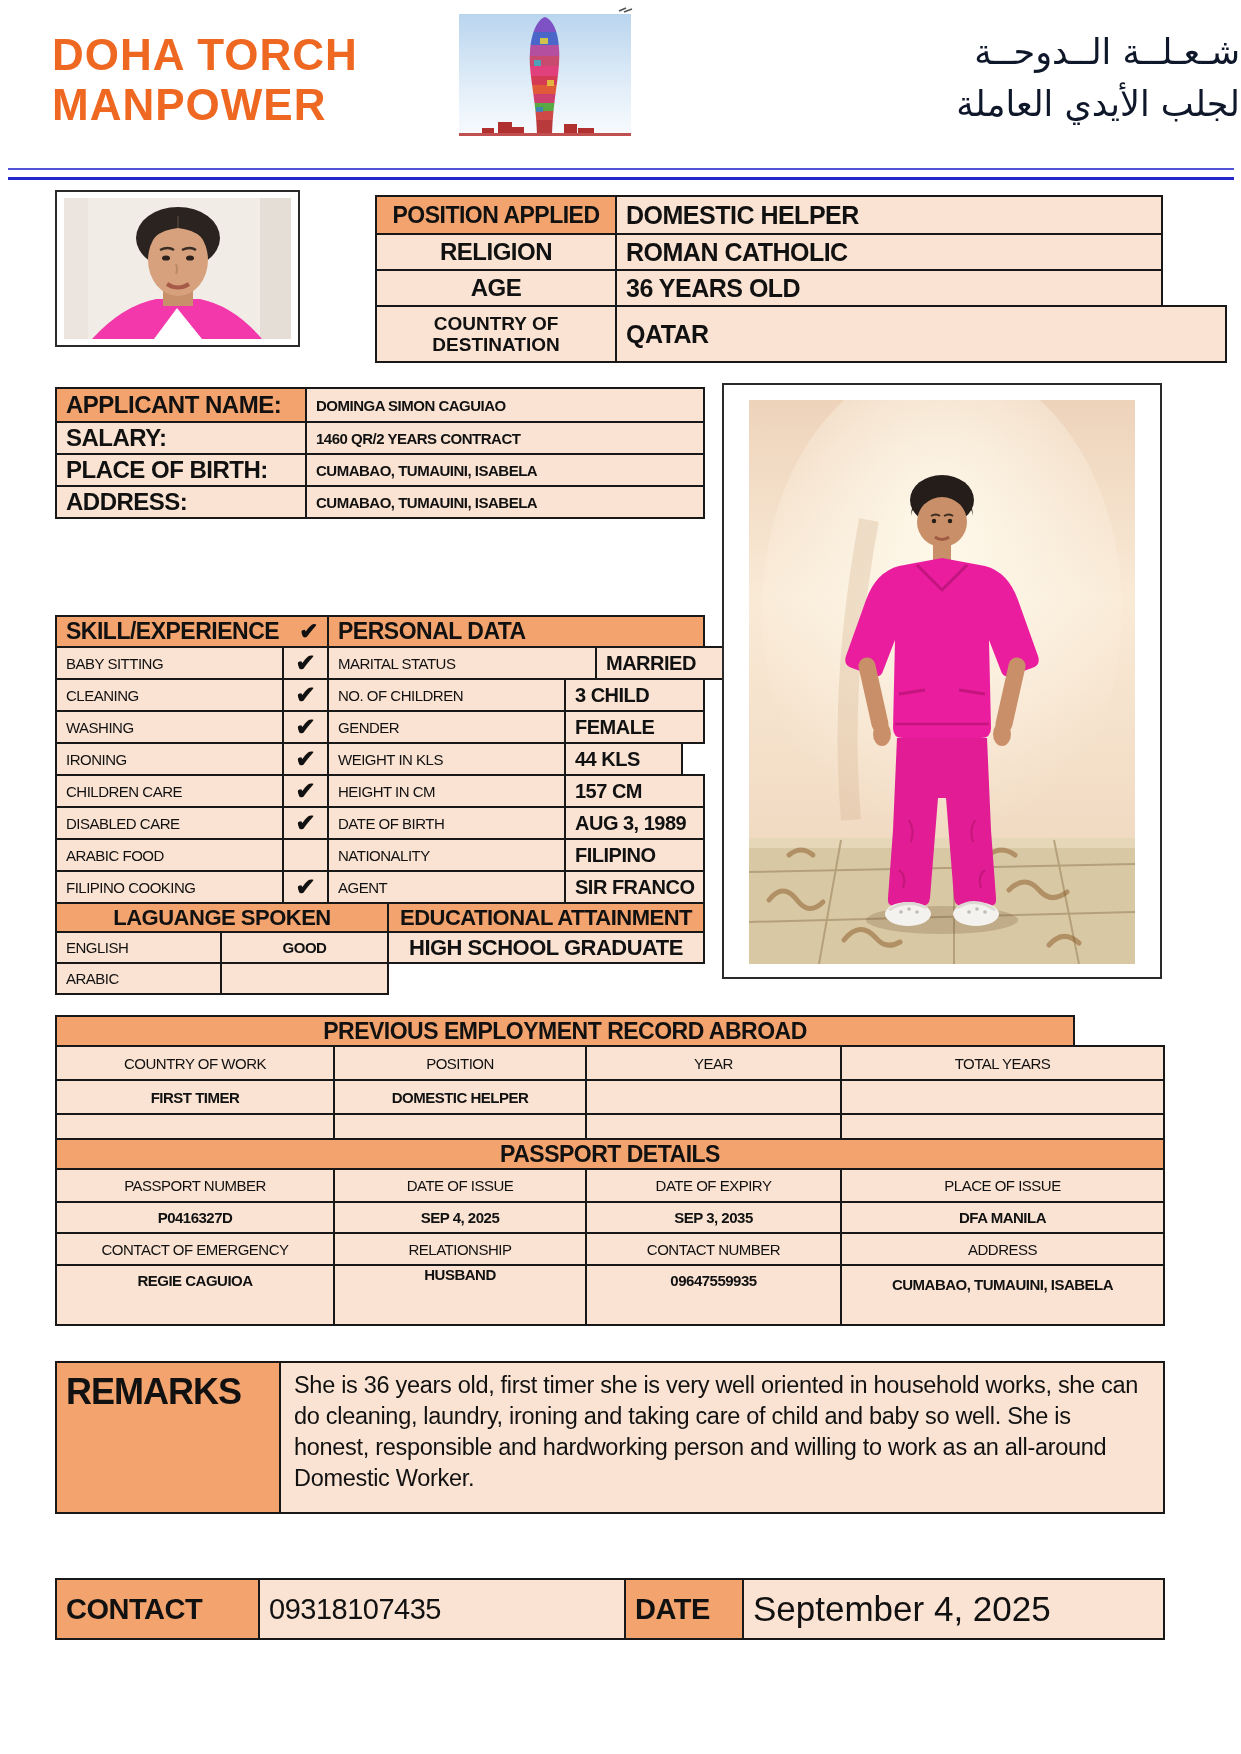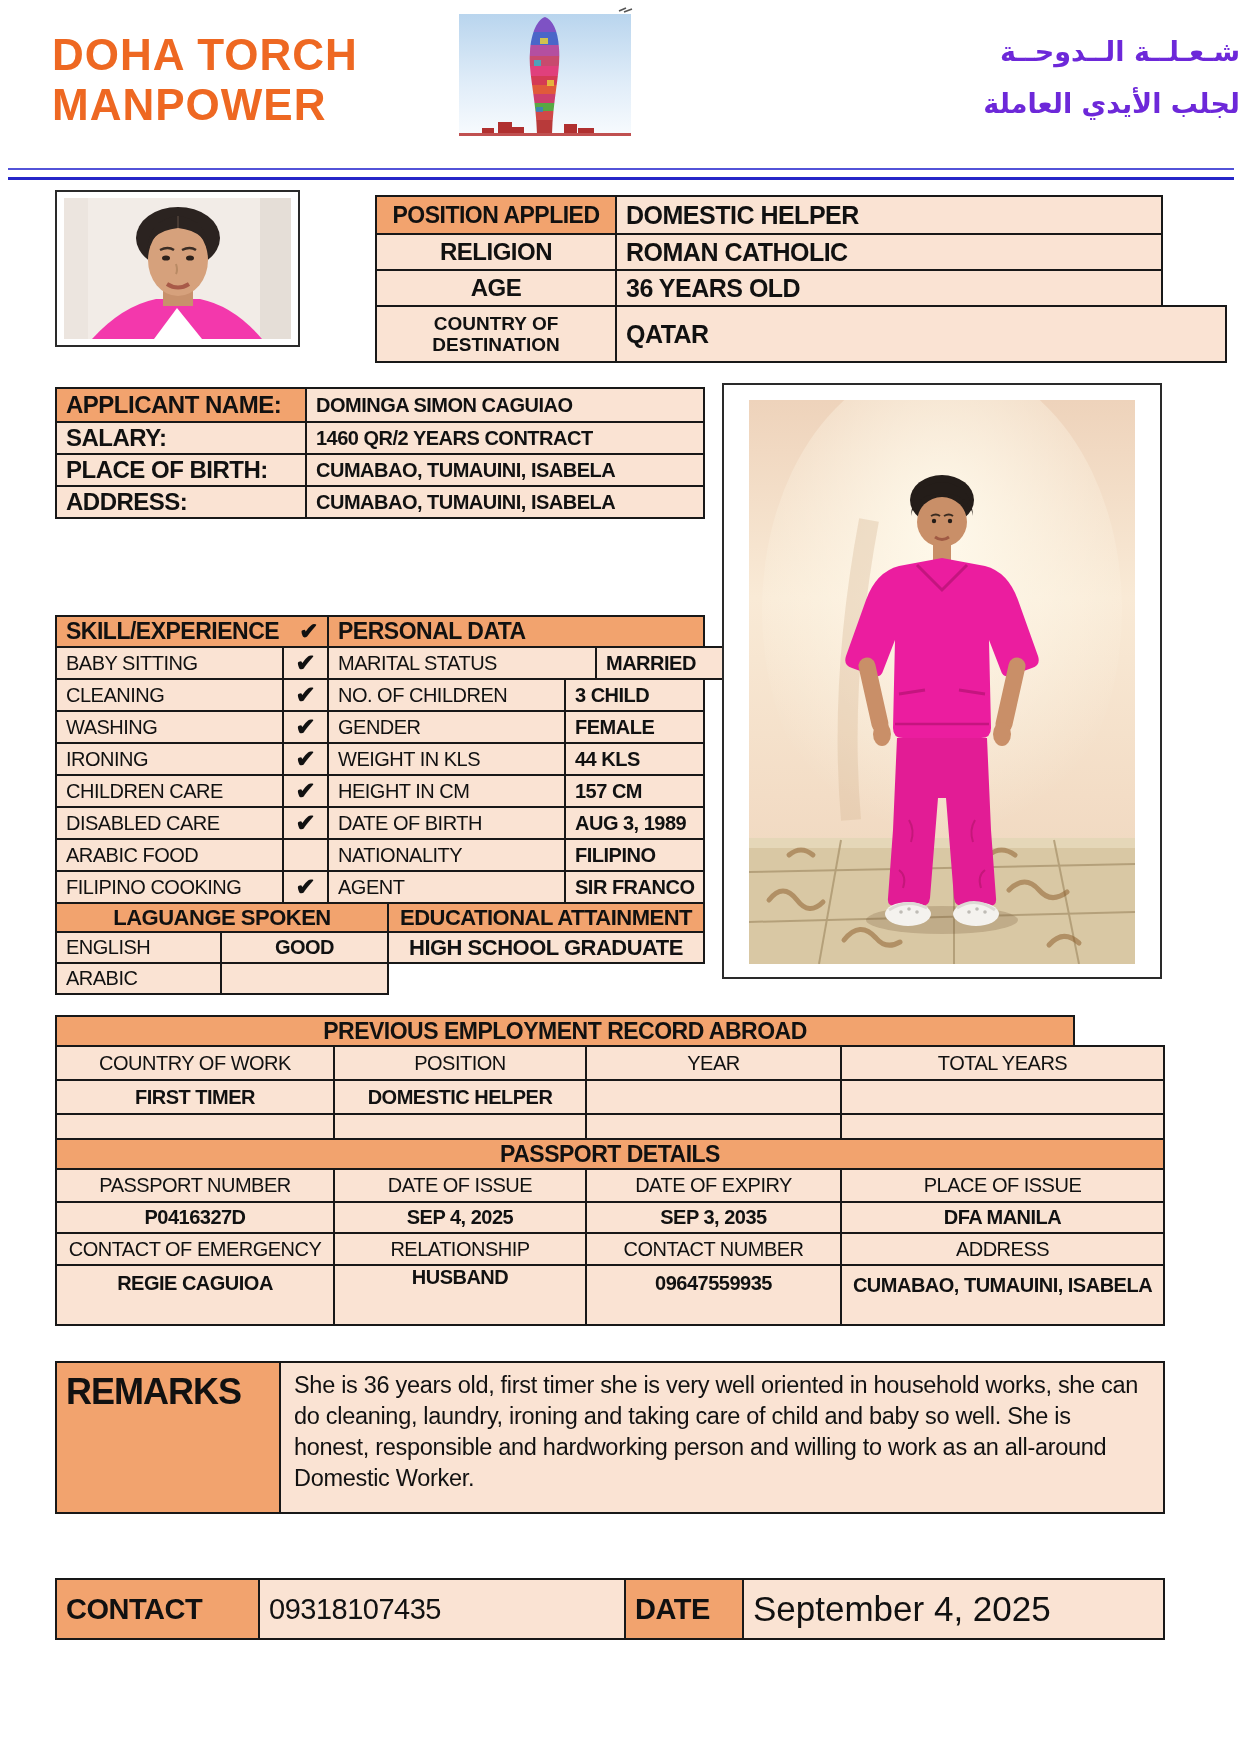--- a/index.html
+++ b/index.html
@@ -12,21 +12,21 @@
 
   
   .agency-title {
     left:52px; top:30px; width:400px;
     font-size:44px; font-weight:bold; line-height:50px;
     color:#ee6822; letter-spacing:1px;
   }
   .arabic-title {
     left:850px; top:26px; width:390px; text-align:right;
     font-family:"DejaVu Sans", sans-serif; direction:rtl;
-    font-size:27px; font-weight:bold; line-height:52px; color:#6d28d9;
+    font-size:35px; font-weight:normal; line-height:52px; color:#0f172a;
   }
   .blue-rule {
     left:8px; top:168px; width:1226px; height:7px;
     border-top:2px solid #5353d8; border-bottom:3px solid #2626c8;
   }
   .scan-mark { left:617px; top:4px; }
 
   
   .tbl { position:absolute; }
   .row { display:flex; }
@@ -35,21 +35,21 @@
     box-sizing:border-box; border:2px solid #181818; background:#fae3d3;
     display:flex; align-items:center; padding:0 9px; height:100%;
     overflow:hidden; white-space:nowrap;
   }
   .c + .c { margin-left:-2px; }
   .hdr { background:#f2a36e; }
   .b { font-weight:bold; }
   .ctr { justify-content:center; text-align:center; padding:0 4px; }
   .wrap { white-space:normal; }
 
-  .fz19{font-size:19px;line-height:21px} .fz20{font-size:20px} .fz21{font-size:20px}
+  .fz19{font-size:19px;line-height:21px} .fz20{font-size:20px} .fz21{font-size:15px}
   .fz22{font-size:22px} .fz23{font-size:23px} .fz24{font-size:24px} .fz25{font-size:25px}
   .fz29{font-size:29px} .fz35{font-size:35px}
   .tight { letter-spacing:-0.5px; }
 
   .chk { font-size:24px; font-weight:bold; justify-content:center; padding:0 2px; }
 
   
   .photo-frame { box-sizing:border-box; border:2px solid #2a2a2a; background:#ffffff; }
   .headshot-frame { left:55px; top:190px; width:245px; height:157px; padding:6px 7px; }
   .fullbody-frame { left:722px; top:383px; width:440px; height:596px; padding:15px 25px 13px 25px; }
@@ -208,21 +208,21 @@
     <div class="row" style="height:34px">
       <div class="c fz21 tight" style="width:229px">WASHING</div>
       <div class="c chk" style="width:47px">✔</div>
       <div class="c fz21 tight" style="width:239px">GENDER</div>
       <div class="c b fz20 tight" style="width:141px">FEMALE</div>
     </div>
     <div class="row" style="height:34px">
       <div class="c fz21 tight" style="width:229px">IRONING</div>
       <div class="c chk" style="width:47px">✔</div>
       <div class="c fz21 tight" style="width:239px">WEIGHT IN KLS</div>
-      <div class="c b fz20 tight" style="width:141px">44 KLS</div>
+      <div class="c b fz20 tight" style="width:119px">44 KLS</div>
     </div>
     <div class="row" style="height:34px">
       <div class="c fz21 tight" style="width:229px">CHILDREN CARE</div>
       <div class="c chk" style="width:47px">✔</div>
       <div class="c fz21 tight" style="width:239px">HEIGHT IN CM</div>
       <div class="c b fz20 tight" style="width:141px">157 CM</div>
     </div>
     <div class="row" style="height:34px">
       <div class="c fz21 tight" style="width:229px">DISABLED CARE</div>
       <div class="c chk" style="width:47px">✔</div>

